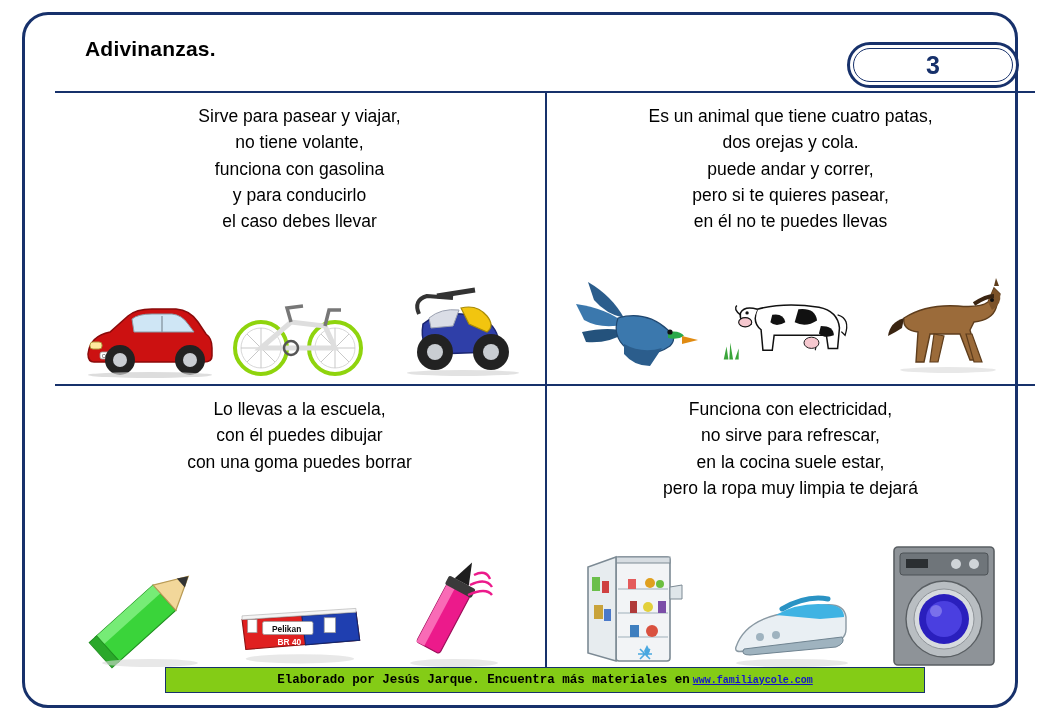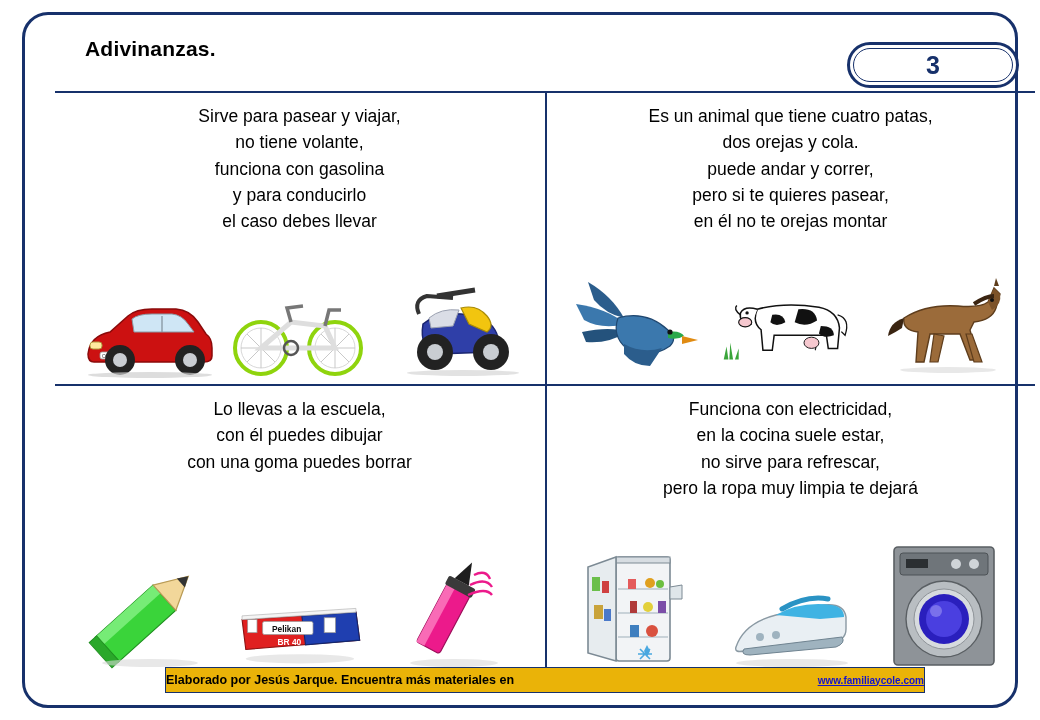--- a/index.html
+++ b/index.html
@@ -107,22 +107,22 @@
     width: 140px; height: 120px;
     display: flex; align-items: flex-end; justify-content: center;
   }
   .img svg { display: block; }
   
   .footer {
     position: absolute;
     left: 140px; bottom: 12px;
     width: 760px; height: 26px;
     border: 1.5px solid #17316b;
-    background: #eab308;
-    display: flex; align-items: center; justify-content: space-between;
+    background: #84cc16;
+    display: flex; align-items: center; justify-content: center; font-family: Liberation Mono, monospace;
   }
   .footer-text {
     font-size: 12.5px;
     font-weight: bold;
     color: #000000;
   }
   .footer-link {
     font-size: 10px;
     font-weight: bold;
     color: #1414cc;
@@ -203,21 +203,21 @@
           </div>
         </div>
       </div>
 
       <div class="cell c1">
         <div class="riddle">
           <span class="ln">Es un animal que tiene cuatro patas,</span>
           <span class="ln">dos orejas y cola.</span>
           <span class="ln">puede andar y correr,</span>
           <span class="ln">pero si te quieres pasear,</span>
-          <span class="ln">en él no te orejas montar</span>
+          <span class="ln">en él no te puedes llevas</span>
         </div>
         <div class="images">
           <div class="img">
             <svg width="130" height="104" viewBox="0 0 130 104">
               <path d="M16 8 Q40 22 52 44 Q34 40 22 26 Z" fill="#2b5d8c"></path>
               <path d="M4 30 Q34 34 54 50 Q30 56 12 46 Z" fill="#3b78ad"></path>
               <path d="M10 58 Q38 52 56 58 Q36 70 14 68 Z" fill="#24527c"></path>
               <path d="M46 44 Q74 36 96 56 Q106 64 98 72 Q78 86 54 74 Q40 62 46 44 Z" fill="#3b78ad" stroke="#1f4770" stroke-width="1.2"></path>
               <path d="M52 70 Q70 80 90 74 L78 92 Q62 92 52 80 Z" fill="#2b5d8c"></path>
               <path d="M96 58 Q108 56 112 62 Q106 66 96 64 Z" fill="#2aa84a"></path>
@@ -308,22 +308,22 @@
               </g>
               <ellipse cx="66" cy="110" rx="44" ry="4" fill="#d8d8d8" opacity=".6"></ellipse>
             </svg>
           </div>
         </div>
       </div>
 
       <div class="cell c3">
         <div class="riddle">
           <span class="ln">Funciona con electricidad,</span>
+          <span class="ln">no sirve para refrescar,</span>
           <span class="ln">en la cocina suele estar,</span>
-          <span class="ln">no sirve para refrescar,</span>
           <span class="ln">pero la ropa muy limpia te dejará</span>
         </div>
         <div class="images">
           <div class="img">
             <svg width="130" height="128" viewBox="0 0 130 128">
               <rect x="44" y="14" width="54" height="104" rx="3" fill="#f2f4f6" stroke="#7c8a94" stroke-width="1.6"></rect>
               <rect x="44" y="14" width="54" height="6" fill="#d7dde2" stroke="#7c8a94" stroke-width="1"></rect>
               <g stroke="#9fb0ba" stroke-width="1">
                 <line x1="46" y1="46" x2="96" y2="46"></line>
                 <line x1="46" y1="70" x2="96" y2="70"></line>

